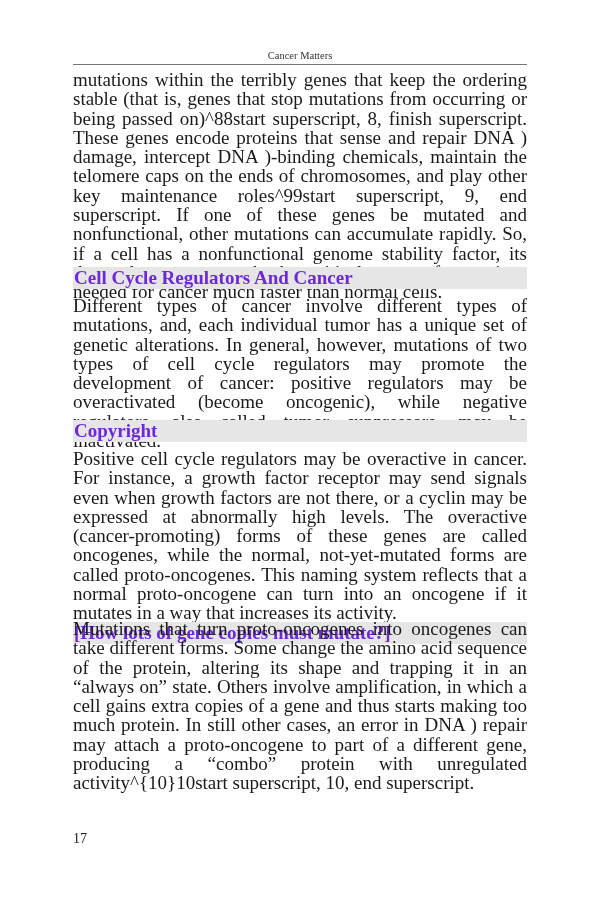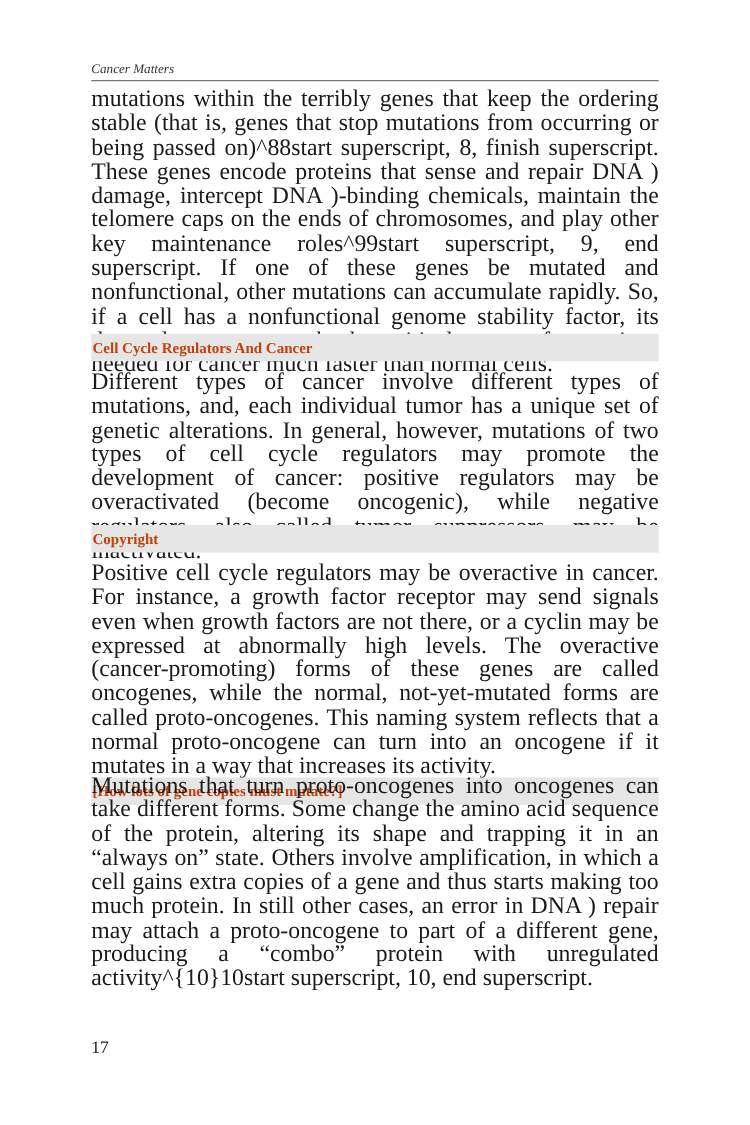--- a/index.html
+++ b/index.html
@@ -19,21 +19,21 @@
       position: absolute;
       left: 73px;
       top: 0;
       width: 454px;
     }
     .running-head {
       position: absolute;
       top: 50px;
       left: 0;
       width: 454px;
-      font-style: italic;
+      text-align: center;
       font-size: 10.5px;
       color: #333;
     }
     .head-rule {
       position: absolute;
       top: 64px;
       left: 0;
       width: 454px;
       height: 0;
       border-top: 1px solid #777;
@@ -48,26 +48,26 @@
       margin: 0;
       color: #1a1a1a;
     }
     .heading {
       position: absolute;
       left: 0;
       width: 454px;
       height: 22px;
       background: #e6e6e6;
       font-weight: bold;
-      font-size: 12px;
+      font-size: 19px;
       line-height: 22px;
       padding-left: 1px;
       box-sizing: border-box;
       margin: 0;
-      color: #c2410c;
+      color: #6d28d9;
     }
     .page-number {
       position: absolute;
       top: 831px;
       left: 0;
       width: 454px;
       text-align: left;
       font-size: 14px;
     }
     .copyright {

